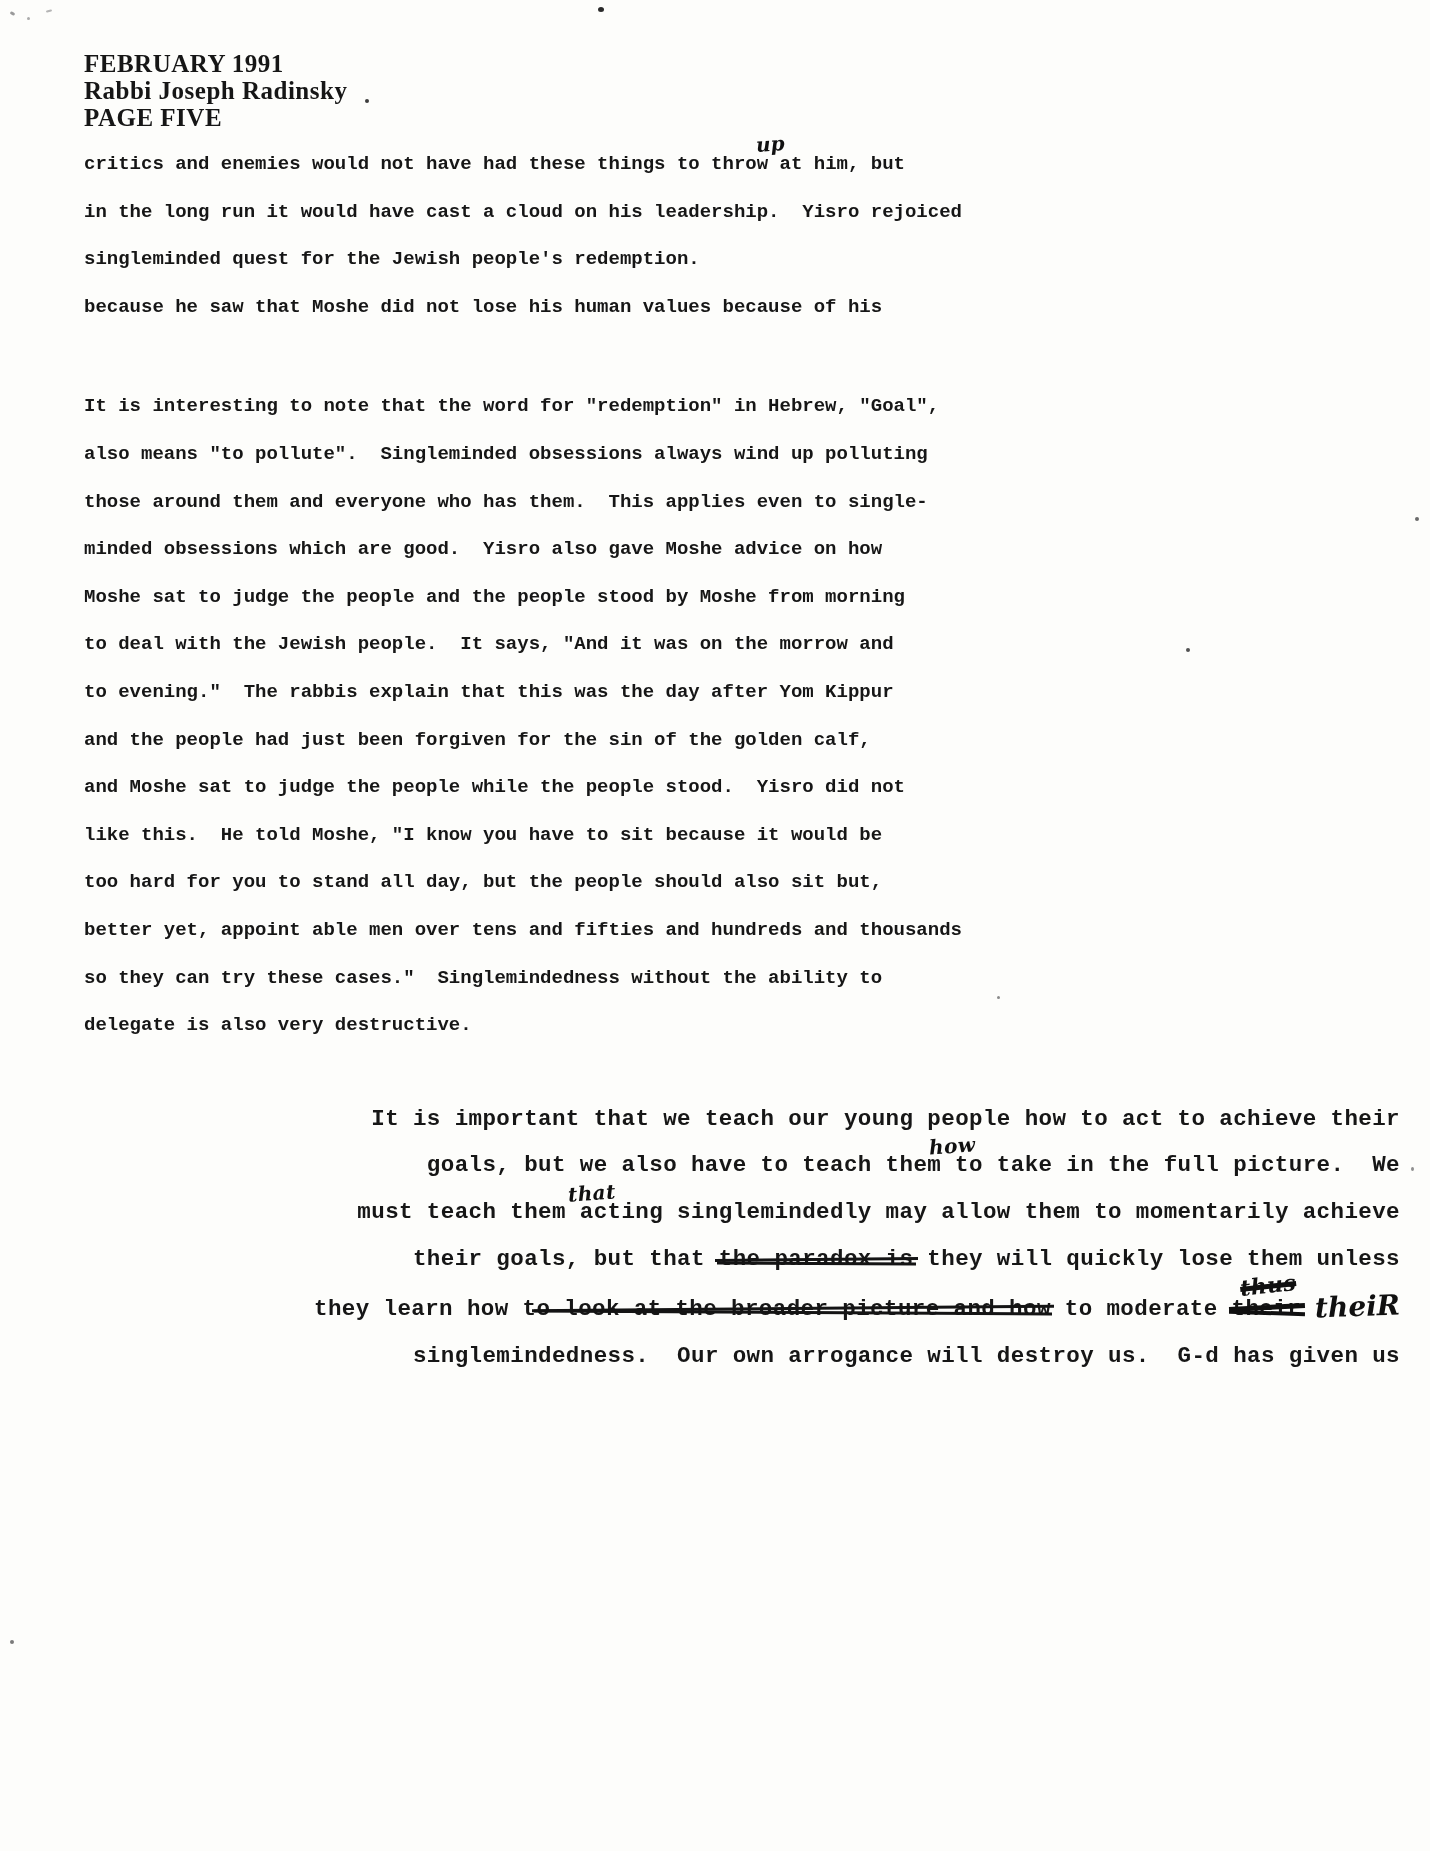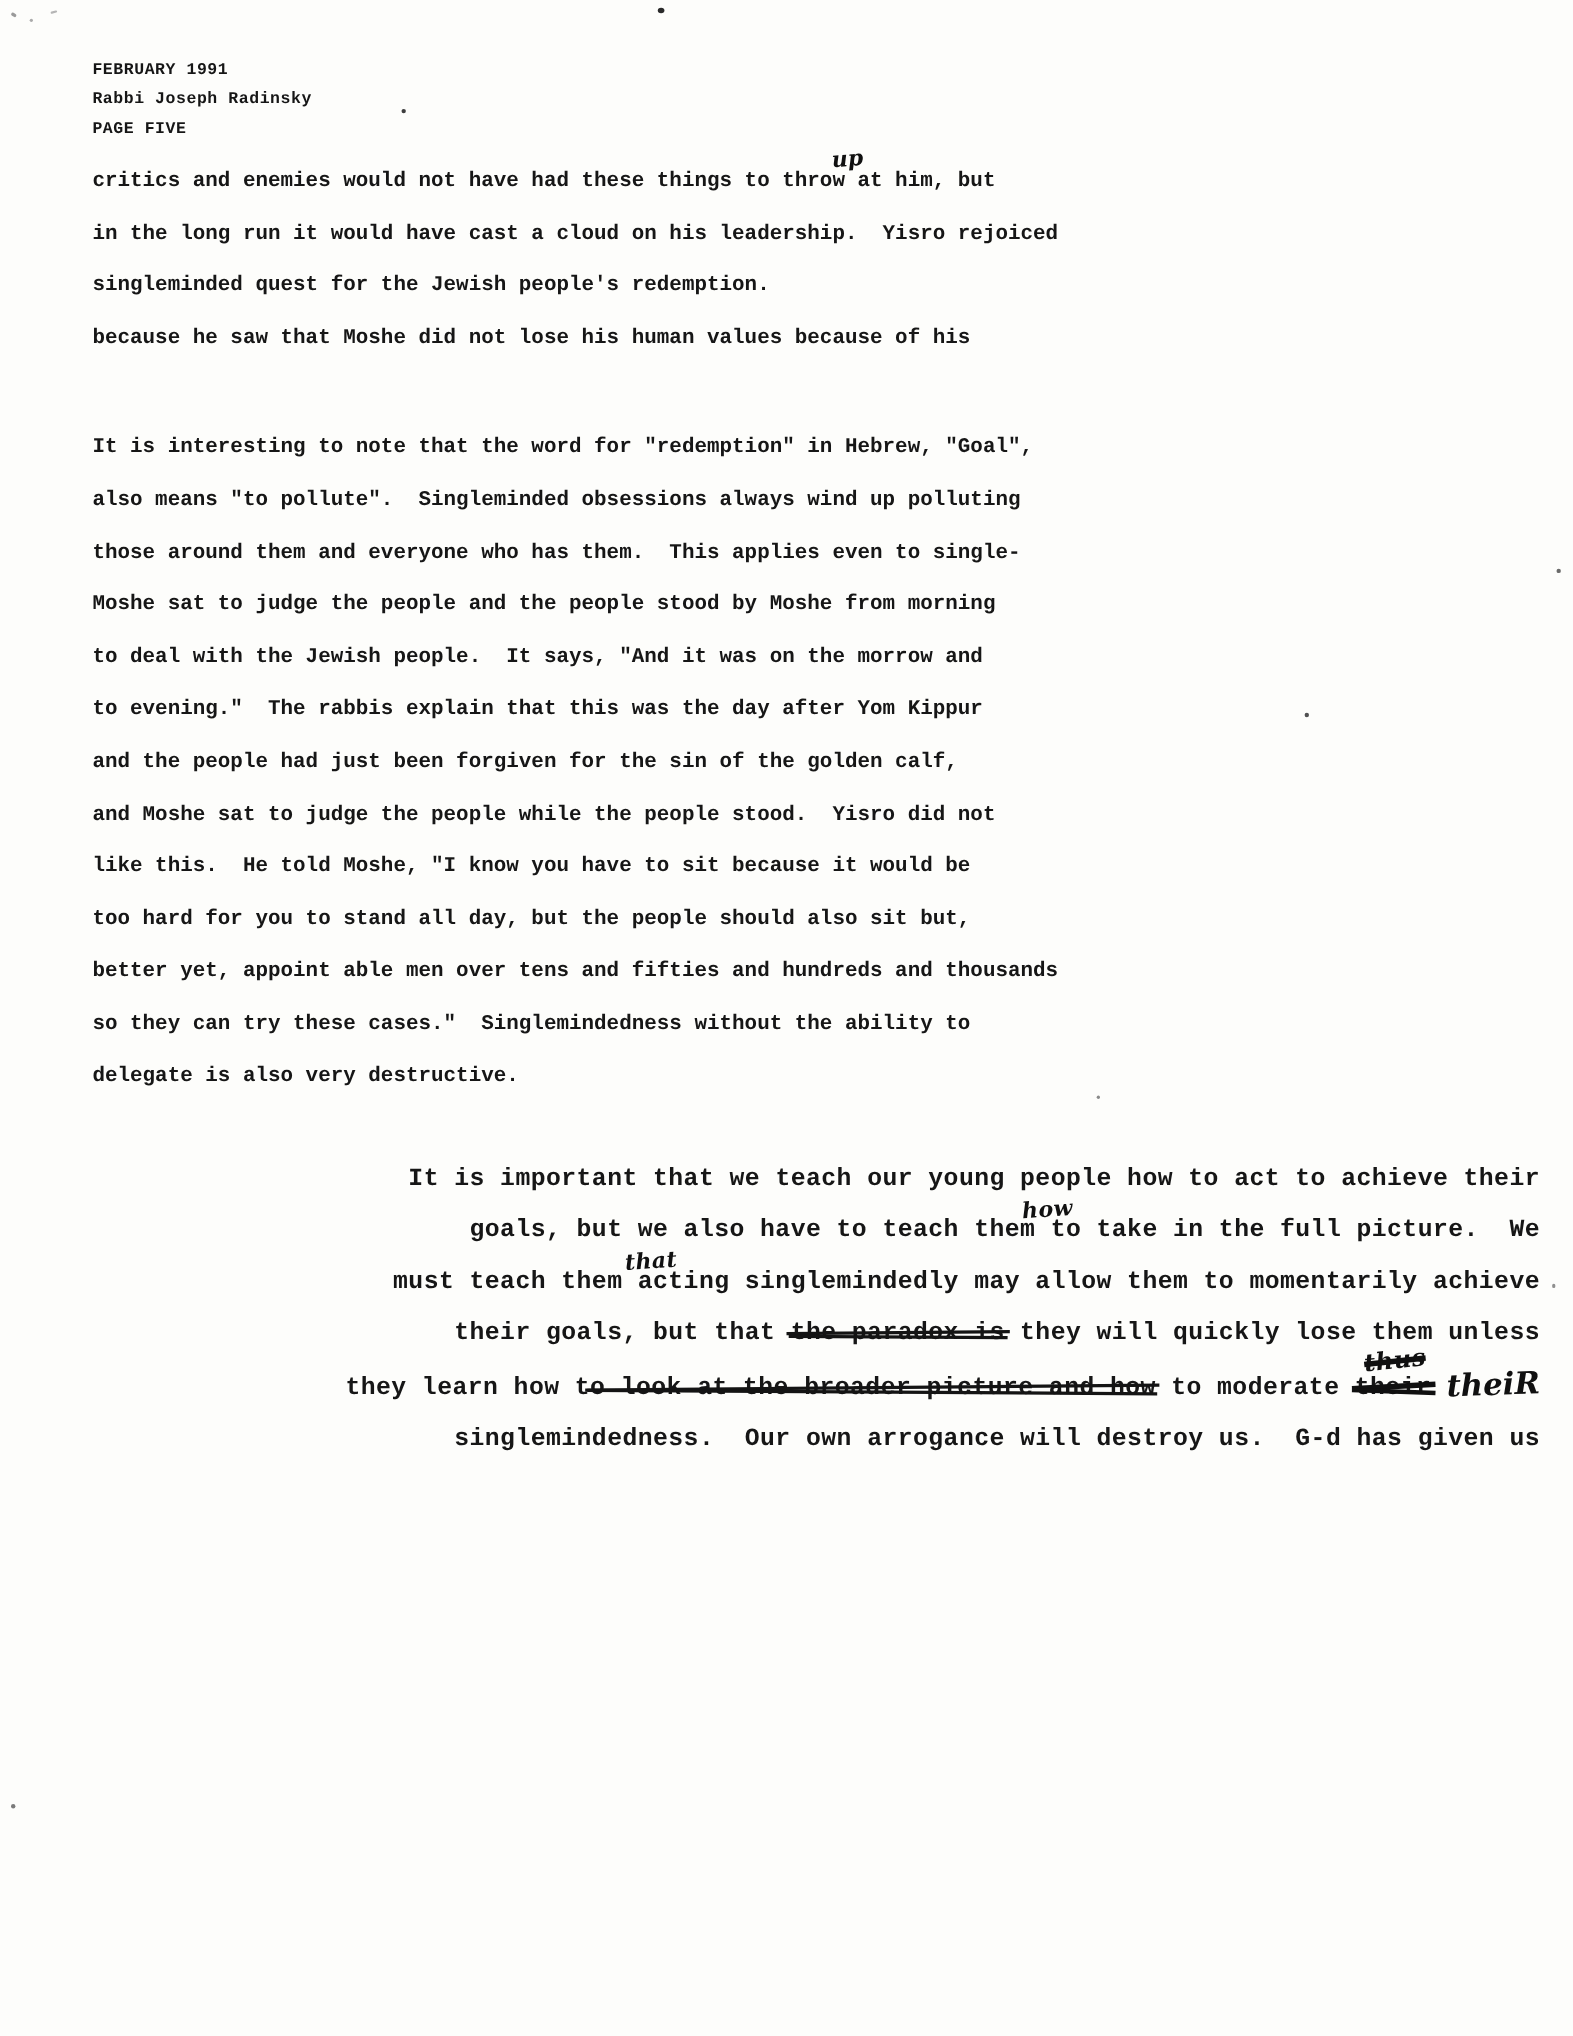--- a/index.html
+++ b/index.html
@@ -7,24 +7,25 @@
     width:1430px;height:1851px;
     background:#fdfdfb;
     position:relative;
     overflow:hidden;
     font-family:"Liberation Mono", monospace;
     color:#161616;
   }
   .doc{position:absolute;left:84px;top:50px;right:30px;}
   .header div{
     line-height:27px;
-    font-size:15px;
+    font-size:25px;
     font-weight:700;
     letter-spacing:0.5px;
     white-space:pre;
+    font-family:Liberation Serif, serif;
   }
   .para{font-weight:700;}
   .line{white-space:pre;position:relative;}
   .para-0 .line,.para-1 .line{line-height:47.6px;font-size:19px;}
   .para-0{margin-top:10px;}
   .para-1{margin-top:52px;}
   .para-2{margin-top:46px;margin-left:-16px;}
   .para-2 .line{line-height:46.8px;font-size:22.5px;letter-spacing:0.4px;text-align:right;}
 
   
@@ -101,20 +102,21 @@
       <div class="para para-0">
         <div class="line"><span>critics and enemies would not have had these things to throw</span><span class="ins-anchor"><span class="hand">up</span></span><span> at him, but</span></div>
         <div class="line"><span>in the long run it would have cast a cloud on his leadership.  Yisro rejoiced</span></div>
         <div class="line"><span>singleminded quest for the Jewish people's redemption.</span></div>
         <div class="line"><span>because he saw that Moshe did not lose his human values because of his</span></div>
       </div>
       <div class="para para-1">
         <div class="line"><span>It is interesting to note that the word for "redemption" in Hebrew, "Goal",</span></div>
         <div class="line"><span>also means "to pollute".  Singleminded obsessions always wind up polluting</span></div>
         <div class="line"><span>those around them and everyone who has them.  This applies even to single-</span></div>
+        <div class="line"><span>minded obsessions which are good.  Yisro also gave Moshe advice on how</span></div>
         <div class="line"><span>Moshe sat to judge the people and the people stood by Moshe from morning</span></div>
         <div class="line"><span>to deal with the Jewish people.  It says, "And it was on the morrow and</span></div>
         <div class="line"><span>to evening."  The rabbis explain that this was the day after Yom Kippur</span></div>
         <div class="line"><span>and the people had just been forgiven for the sin of the golden calf,</span></div>
         <div class="line"><span>and Moshe sat to judge the people while the people stood.  Yisro did not</span></div>
         <div class="line"><span>like this.  He told Moshe, "I know you have to sit because it would be</span></div>
         <div class="line"><span>too hard for you to stand all day, but the people should also sit but,</span></div>
         <div class="line"><span>better yet, appoint able men over tens and fifties and hundreds and thousands</span></div>
         <div class="line"><span>so they can try these cases."  Singlemindedness without the ability to</span></div>
         <div class="line"><span>delegate is also very destructive.</span></div>

